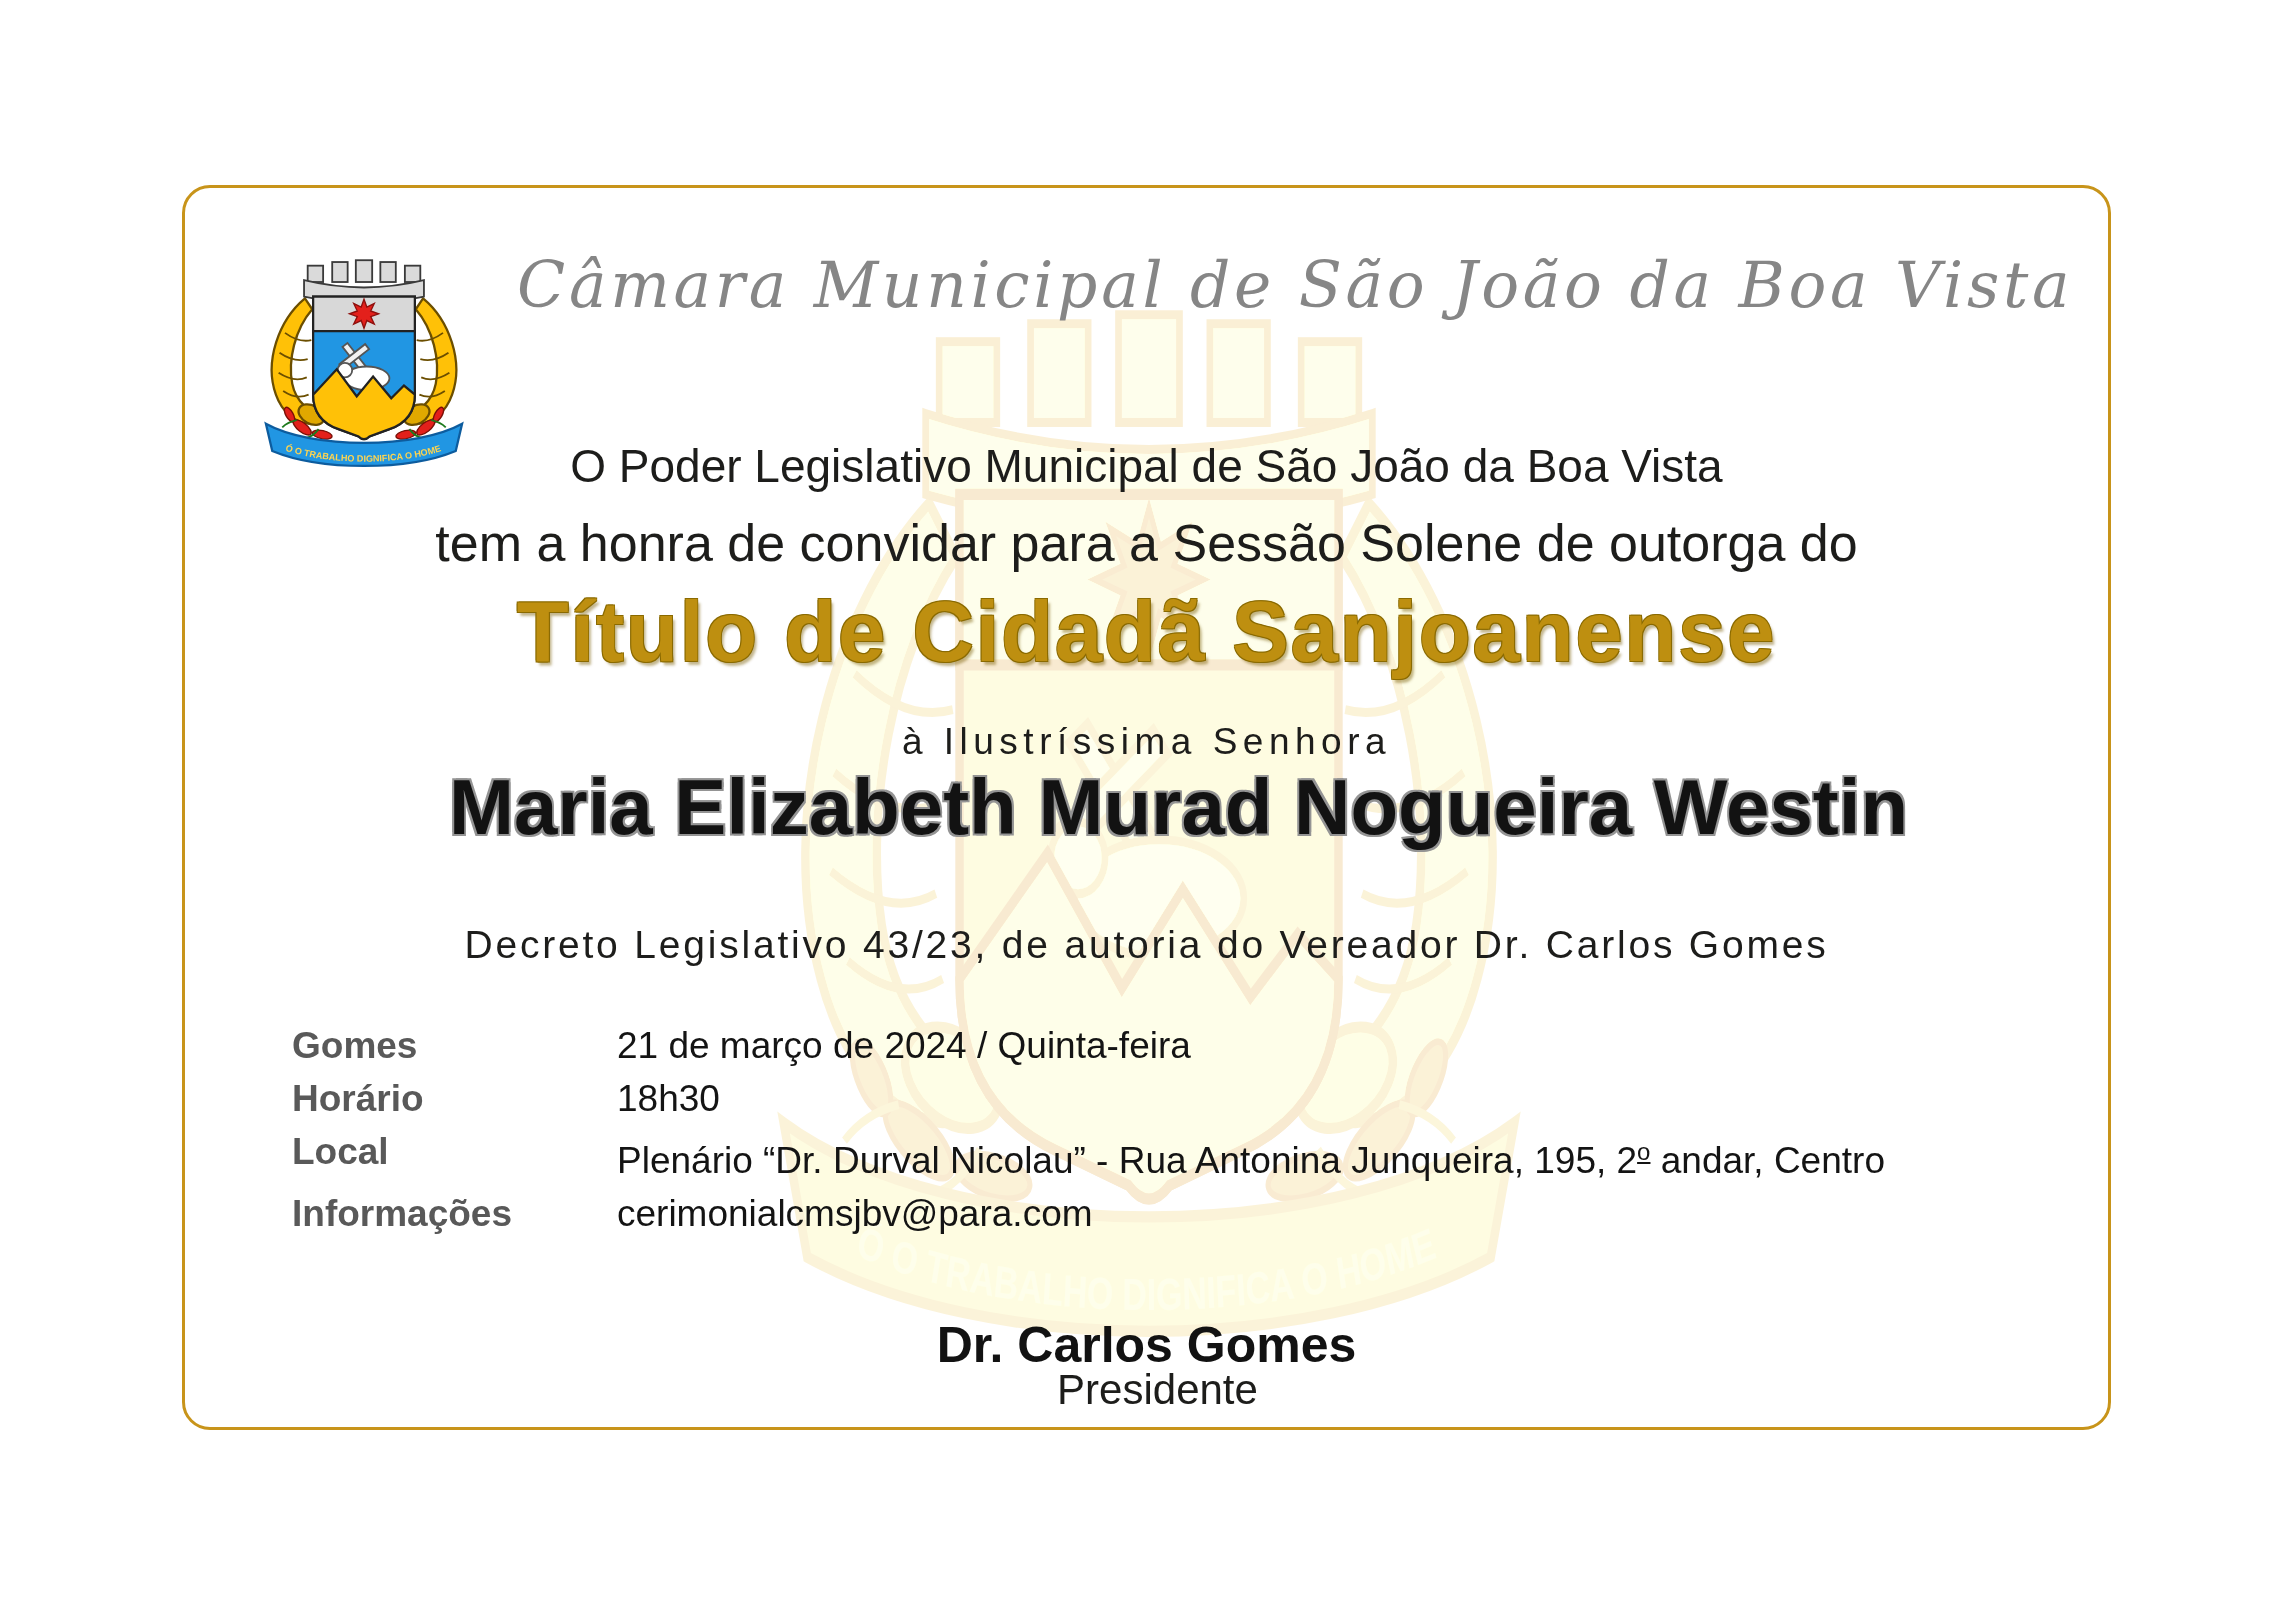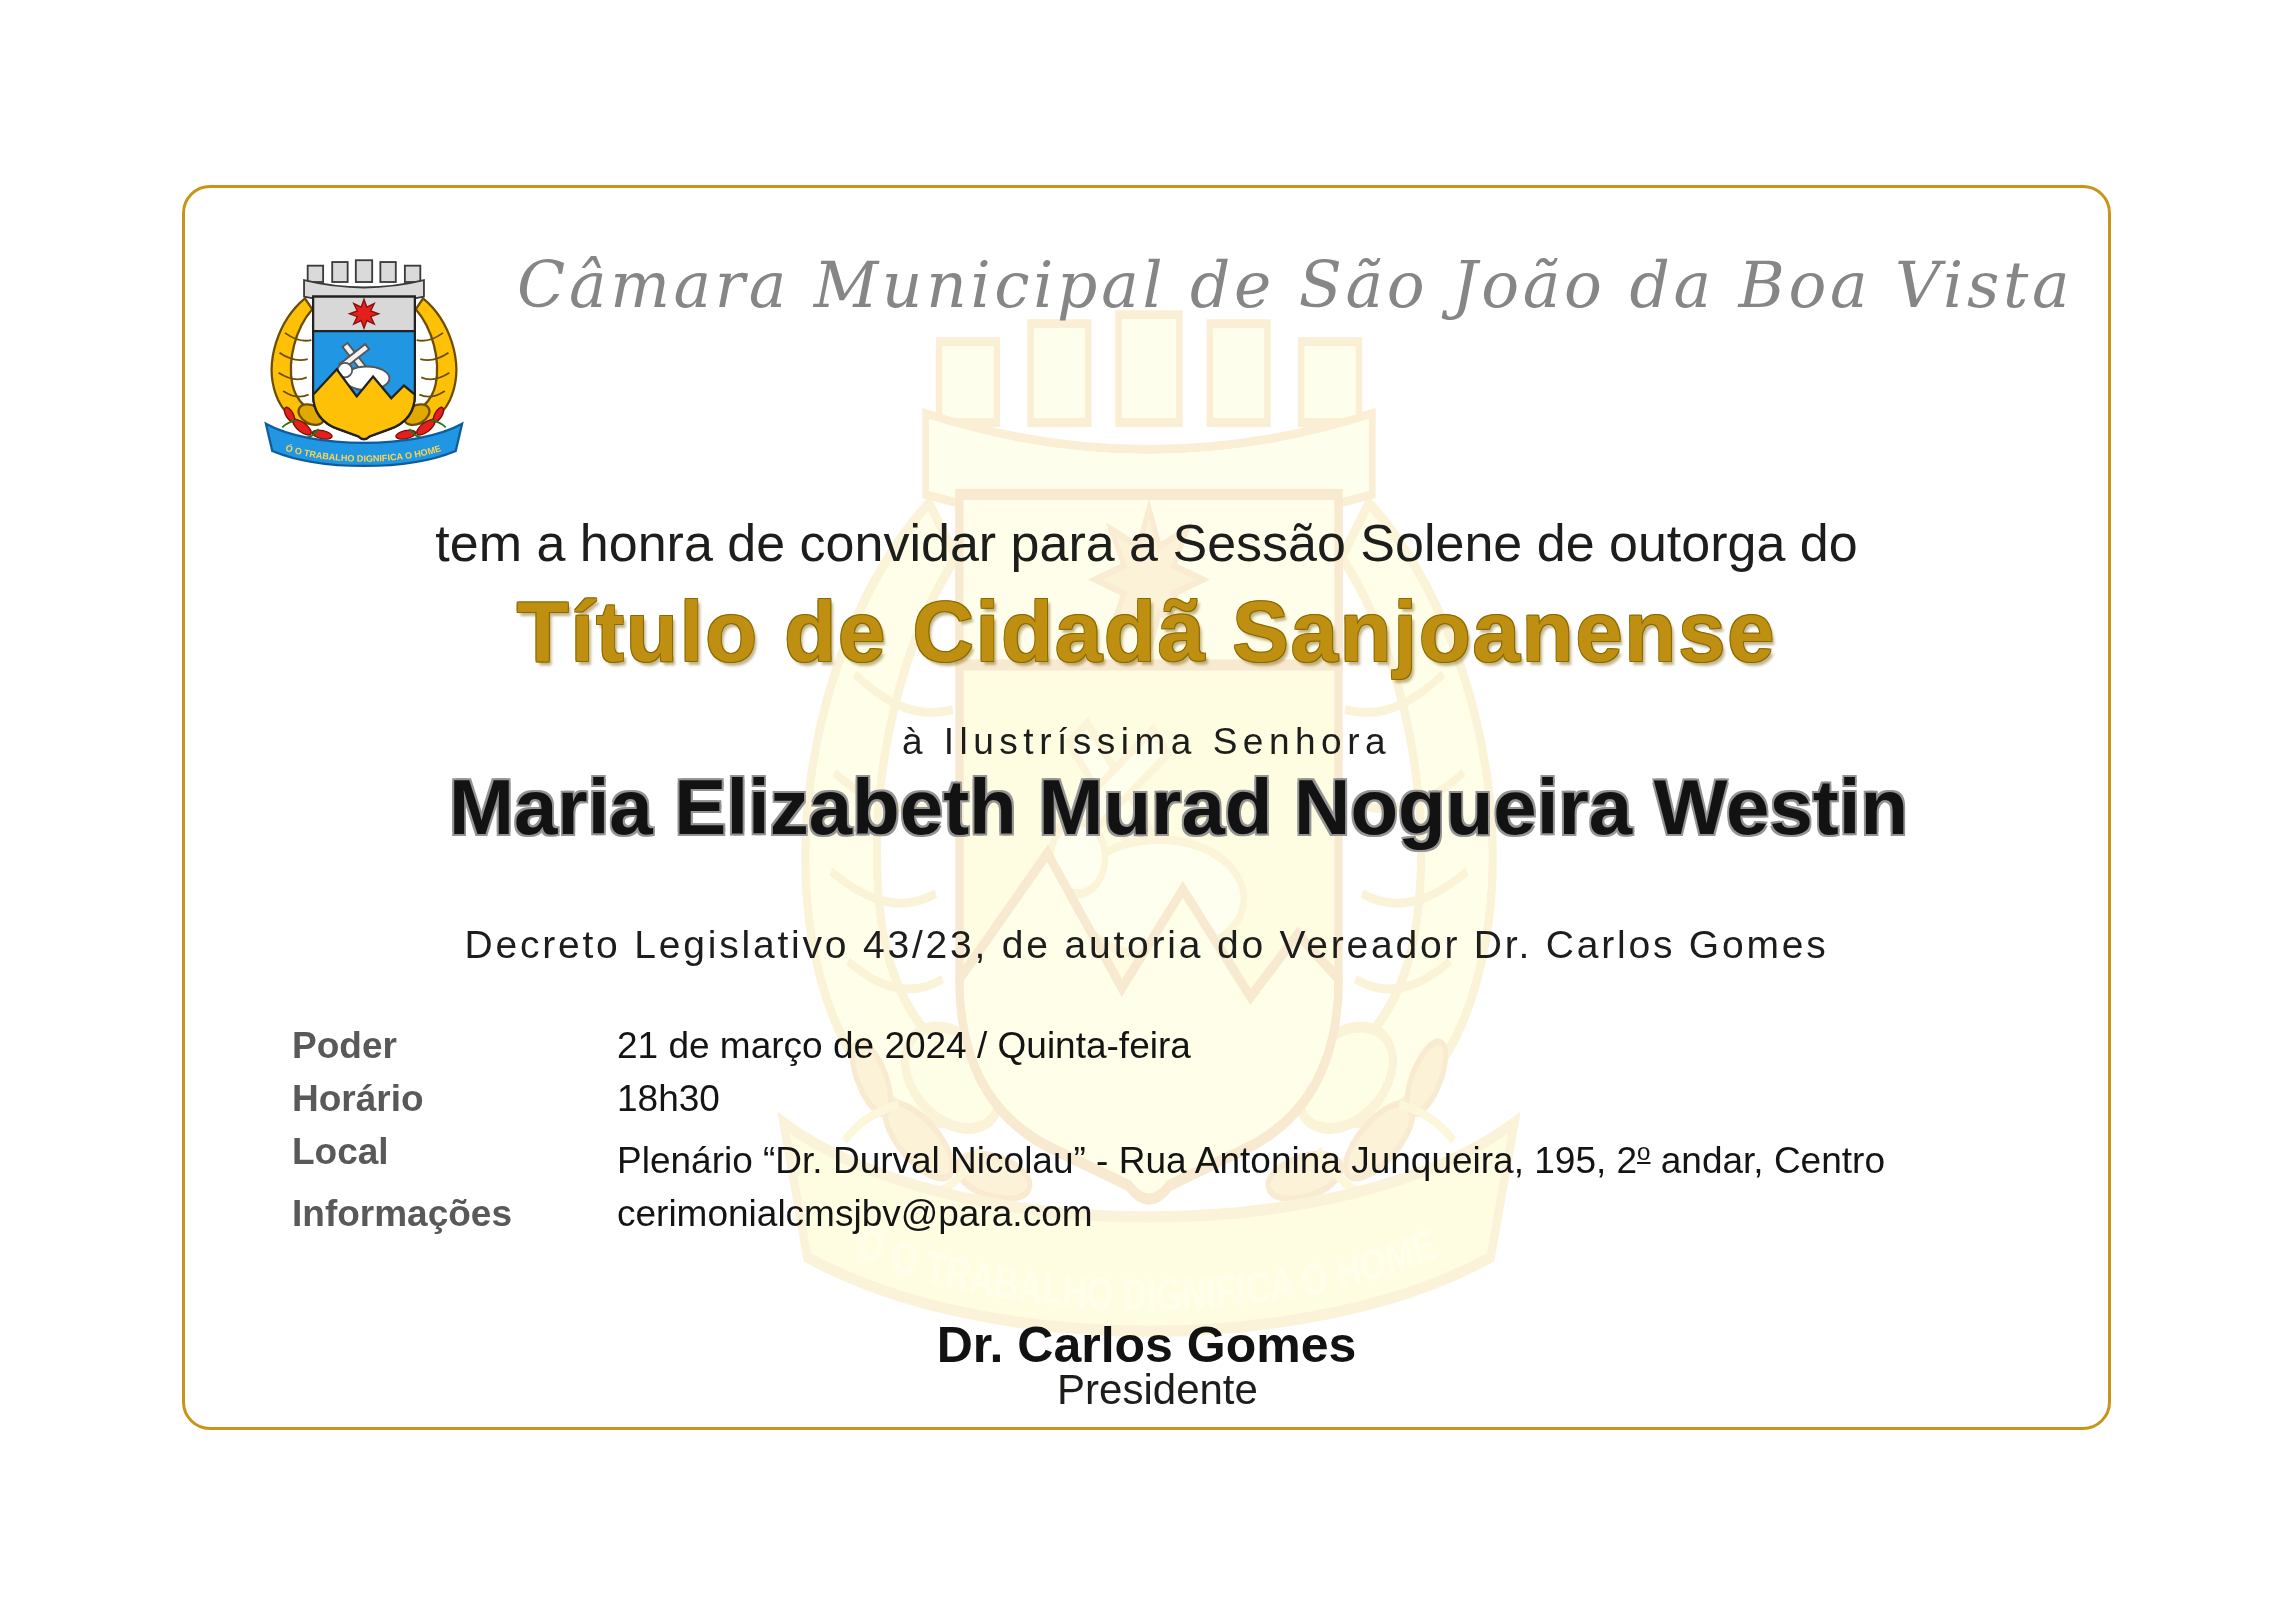--- a/index.html
+++ b/index.html
@@ -187,33 +187,34 @@
   <svg class="watermark" viewBox="0 0 240 252" preserveAspectRatio="none" aria-hidden="true">
     <use href="#crest"></use>
   </svg>
 
   <svg class="logo" viewBox="0 0 240 252">
     <use href="#crest"></use>
   </svg>
 
   <h1 class="script-title">Câmara Municipal de São João da Boa Vista</h1>
 
+  <p class="center-line intro-1">O Poder Legislativo Municipal de São João da Boa Vista</p>
   <p class="center-line intro-2">tem a honra de convidar para a Sessão Solene de outorga do</p>
 
   <p class="center-line award-title">Título de Cidadã Sanjoanense</p>
 
   <p class="center-line honorific">à Ilustríssima Senhora</p>
 
   <p class="center-line honoree">Maria Elizabeth Murad Nogueira Westin</p>
 
   <p class="center-line decree">Decreto Legislativo 43/23, de autoria do Vereador Dr. Carlos Gomes</p>
 
   <div class="details">
     <div class="detail-row">
-      <div class="detail-label">Poder</div>
+      <div class="detail-label">Gomes</div>
       <div class="detail-value">21 de março de 2024 / Quinta-feira</div>
     </div>
     <div class="detail-row">
       <div class="detail-label">Horário</div>
       <div class="detail-value">18h30</div>
     </div>
     <div class="detail-row">
       <div class="detail-label">Local</div>
       <div class="detail-value"><span>Plenário “Dr. Durval Nicolau” - Rua Antonina Junqueira, 195, 2</span><span class="ordinal">o</span><span> andar, Centro</span></div>
     </div>

